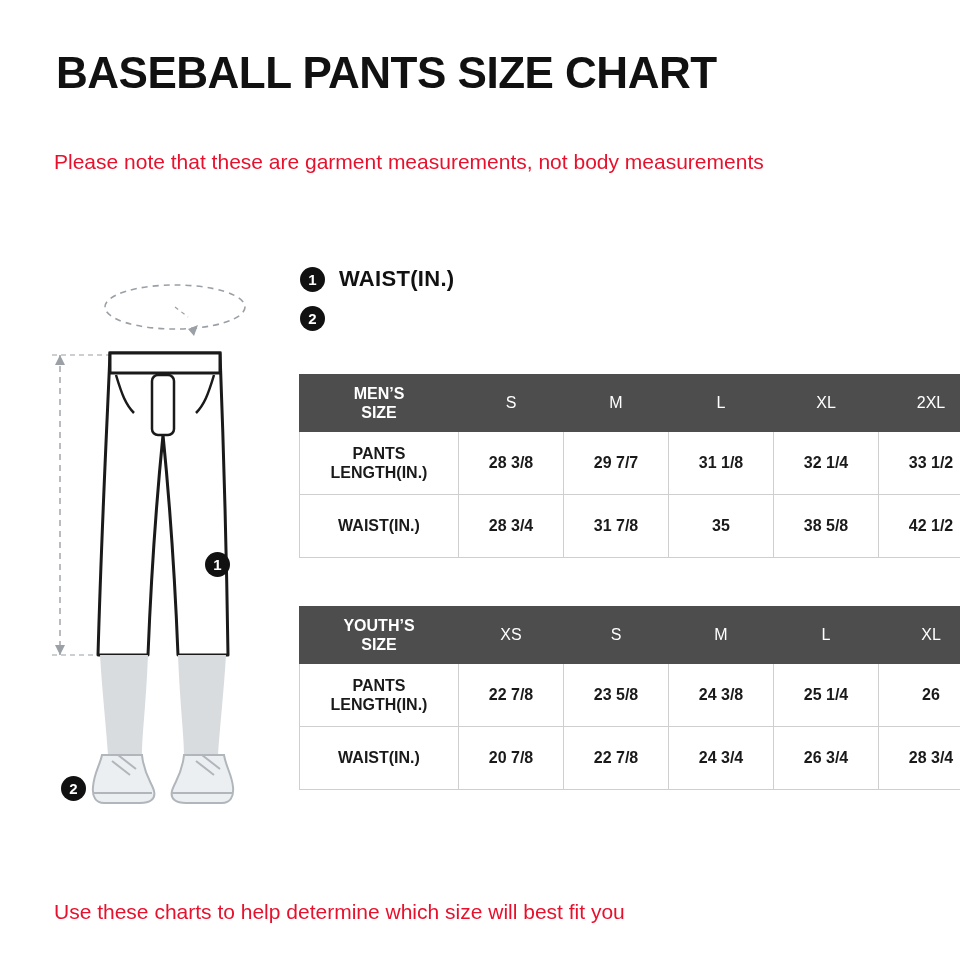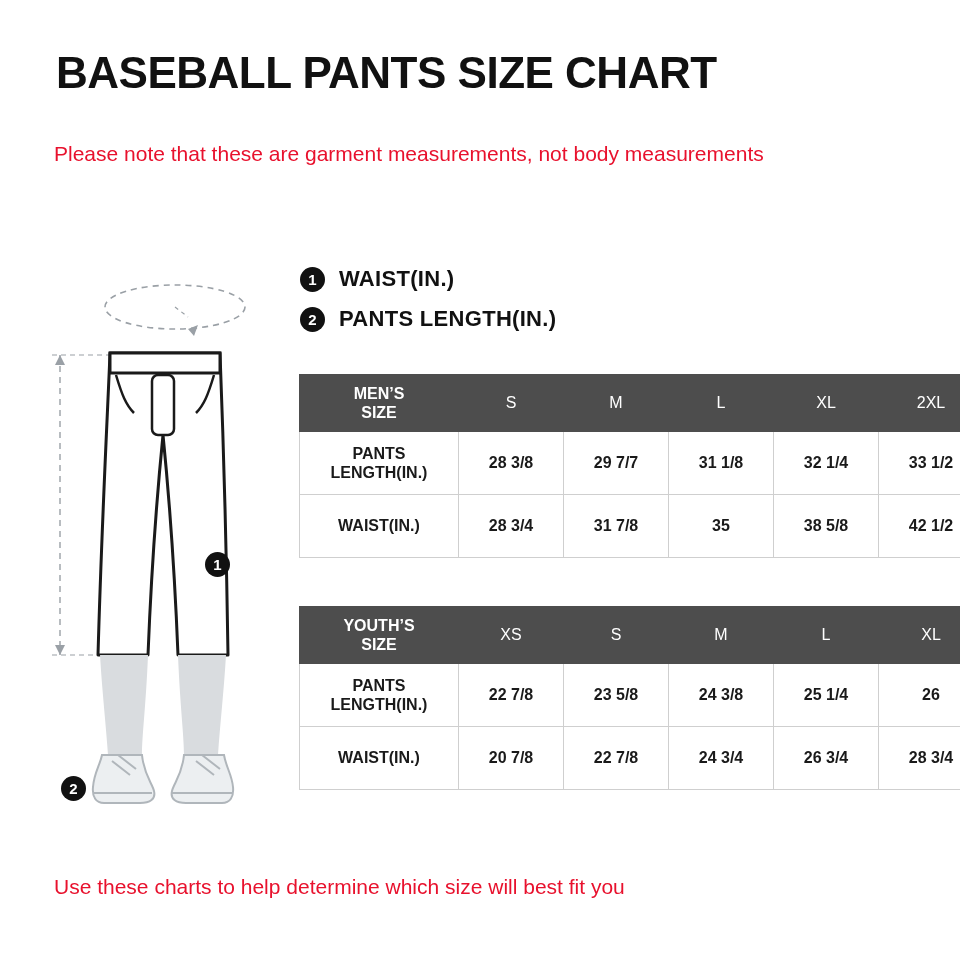--- a/index.html
+++ b/index.html
@@ -29,21 +29,21 @@
     top: 48px;
     font-size: 44px;
     font-weight: bold;
     letter-spacing: -0.5px;
     color: #111111;
     white-space: nowrap;
   }
   .note {
     position: absolute;
     left: 54px;
-    top: 140px;
+    top: 148px;
     width: 780px;
     font-size: 21px;
     line-height: 1.35;
     color: #e8112d;
   }
 
   
   .legend {
     position: absolute;
     left: 300px;
@@ -155,42 +155,41 @@
     line-height: 1.2;
     margin-top: 48px;
   }
   .col-head { width: 150px; }
   .col-val  { width: 96px; }
 
   
   .footer {
     position: absolute;
     left: 54px;
-    top: 875px;
+    top: 900px;
     width: 860px;
     font-size: 21px;
     color: #e8112d;
   }
 </style>
 </head>
 <body>
 
 <div class="page">
 
   <div class="title">BASEBALL PANTS SIZE CHART</div>
   <div class="note">Please note that these are garment measurements, not body measurements</div>
 
   <div class="legend">
     <div class="legend-row">
       <div class="legend-num">1</div>
       <div class="legend-label">WAIST(IN.)</div>
     </div>
     <div class="legend-row">
       <div class="legend-num">2</div>
-      <div class="legend-label">PANTS LENGTH(IN.)</div>
     </div>
   </div>
 
   <div class="illustration">
     <svg width="260" height="560" viewBox="0 0 260 560" xmlns="http://www.w3.org/2000/svg">
 
       <ellipse cx="145" cy="52" rx="70" ry="22" fill="none" stroke="#9aa0a6" stroke-width="1.6" stroke-dasharray="6 5"></ellipse>
       <path d="M168 70 l-10 4 l6 7 z" fill="#9aa0a6"></path>
 
       <line x1="145" y1="52" x2="158" y2="62" stroke="#9aa0a6" stroke-width="1.2" stroke-dasharray="4 4"></line>

